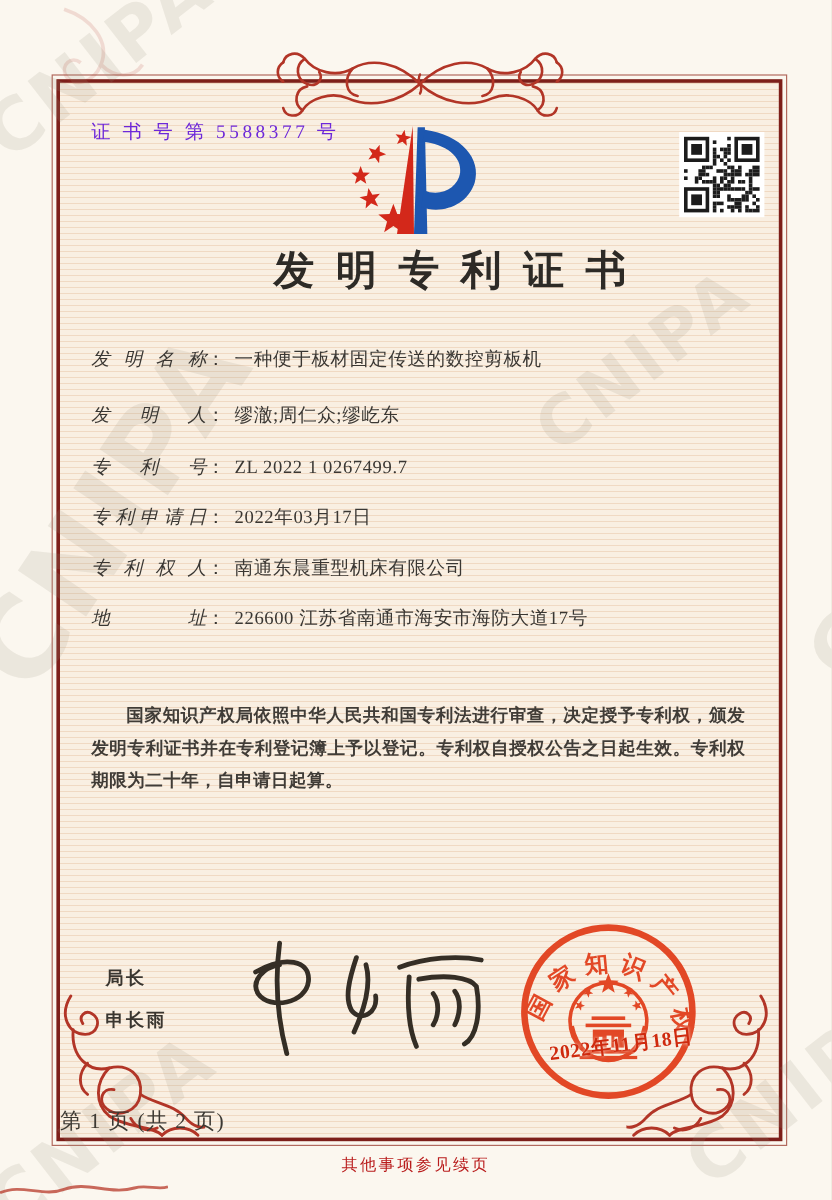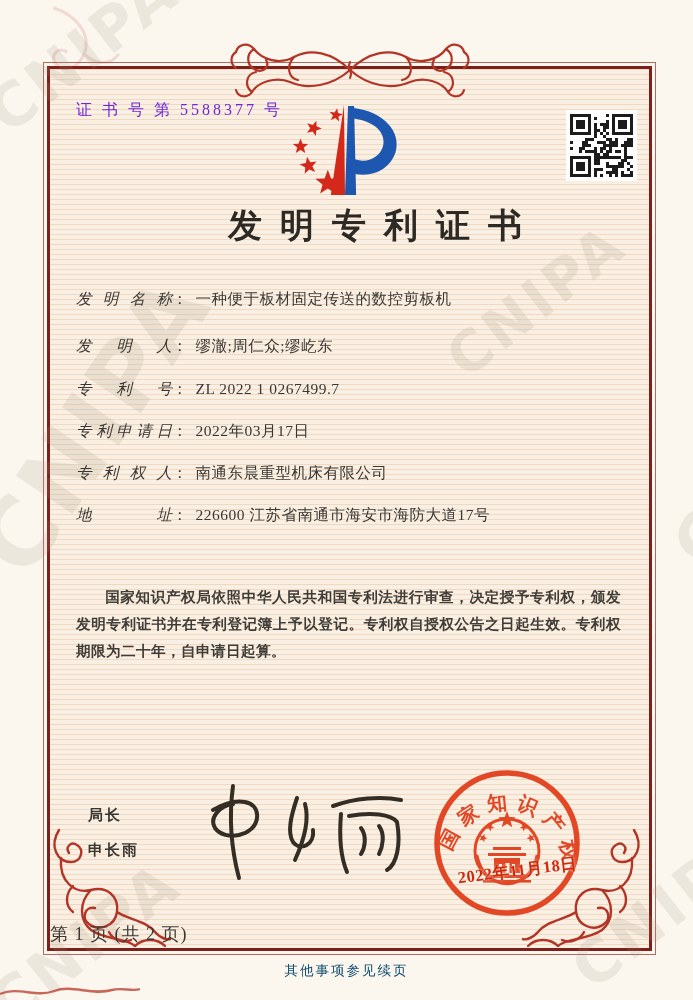--- a/index.html
+++ b/index.html
@@ -51,21 +51,21 @@
   .signature{position:absolute; left:185px; top:772px; z-index:4;}
   
   .seal{position:absolute; left:427px; top:763px; z-index:5; opacity:0.92;}
   .seal-date{
     position:absolute; left:420px; top:860px; width:195px; text-align:center; z-index:6;
     transform:rotate(-7deg); font-size:16.5px; font-weight:600; color:#cf2a0e; letter-spacing:0.5px;
     text-shadow:0 0 3px rgba(250,245,238,0.85);
   }
   
   .page-indicator{position:absolute; left:50px; top:922px; width:599px; text-align:left; font-size:18px; letter-spacing:1px; color:#3c3933; z-index:4;}
-  .continuation{position:absolute; left:0; top:962px; width:693px; text-align:center; font-size:13.5px; letter-spacing:2px; color:#0c4a6e; z-index:4;}
+  .continuation{position:absolute; left:0; top:962px; width:693px; text-align:center; font-size:13.5px; letter-spacing:2px; color:#b91c1c; z-index:4;}
 </style>
 </head>
 <body>
 
 <div class="page">
 
   <div class="wm" style="left:-28px;top:16px;font-size:60px;transform:rotate(-38deg);">CNIPA</div>
   <div class="wm" style="left:432px;top:268px;font-size:56px;transform:rotate(-38deg);">CNIPA</div>
   <div class="wm" style="left:-74px;top:370px;font-size:94px;transform:rotate(-56deg);">CNIPA</div>
   <div class="wm" style="left:636px;top:420px;font-size:66px;transform:rotate(-56deg);">CNIPA</div>

